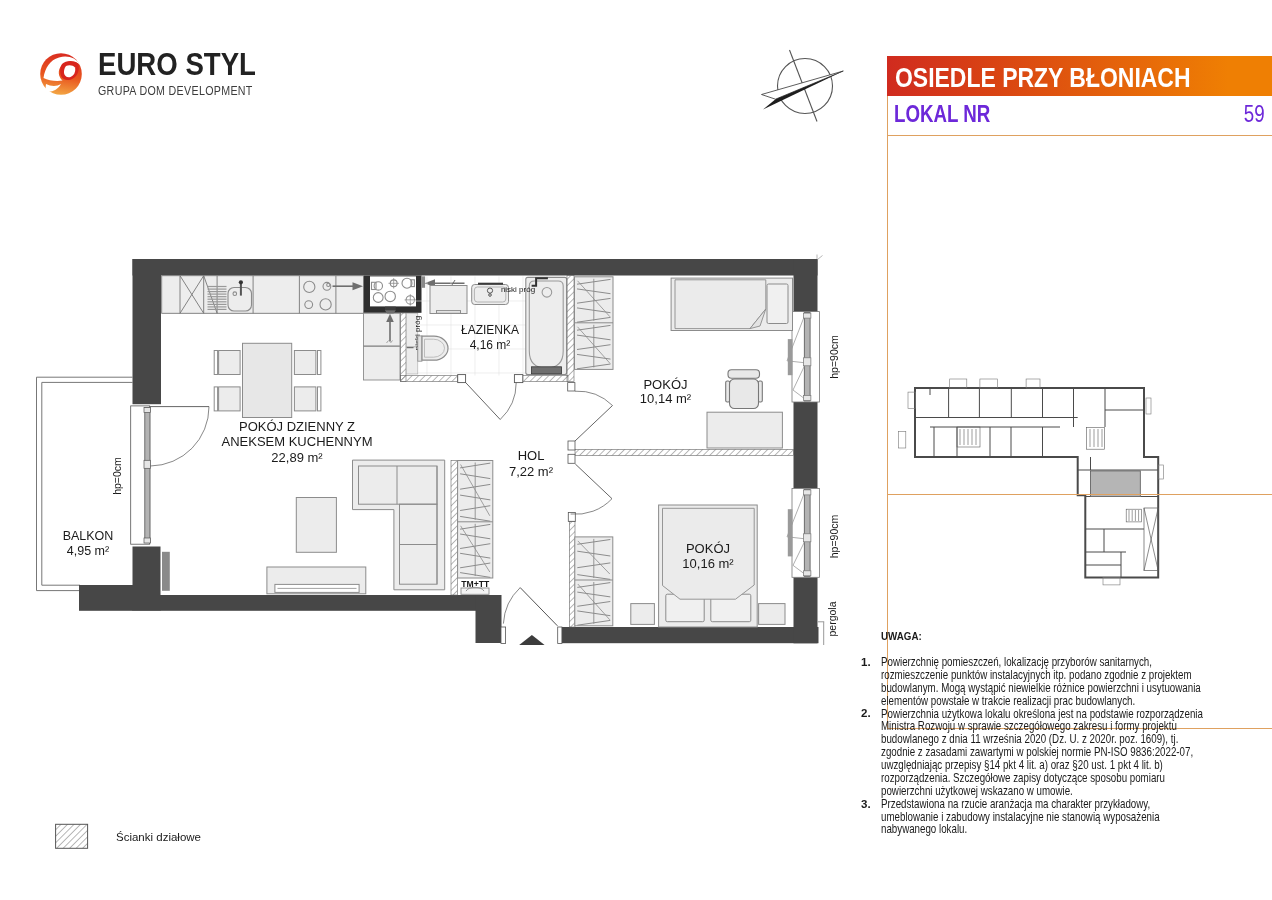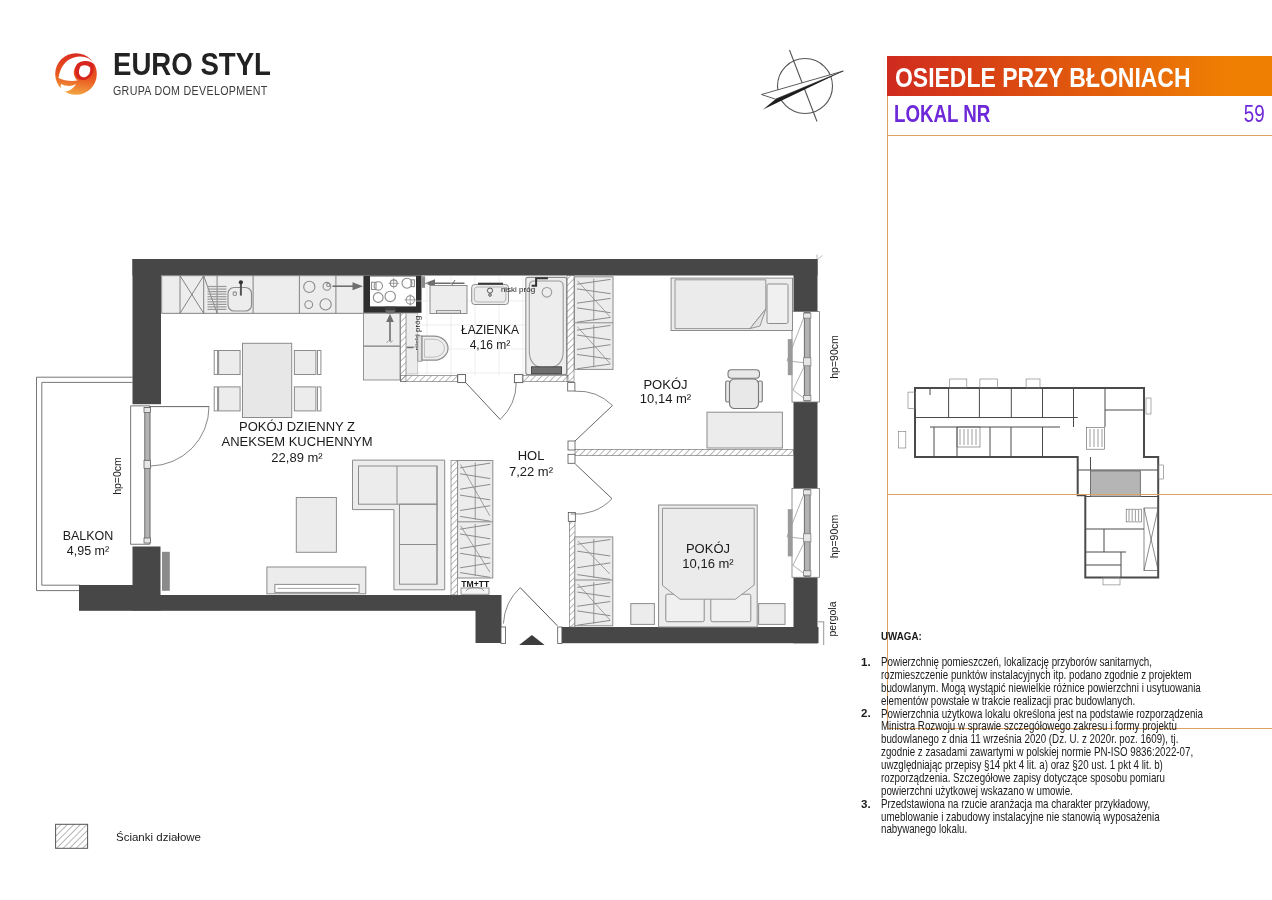--- a/index.html
+++ b/index.html
@@ -503,21 +503,21 @@
 <rect x="1026.1" y="379" width="13.9" height="9"></rect>
 <rect x="898.4" y="431.4" width="7.4" height="16.6"></rect>
 <rect x="908" y="392.1" width="7.4" height="16.5"></rect>
 <rect x="1146" y="398" width="5" height="16"></rect>
 <rect x="1103" y="577.4" width="17" height="7.5"></rect>
 <rect x="1158.2" y="465" width="5.5" height="14"></rect>
 </g>
 
 </svg>
 
-<div style="position:absolute;left:55px;top:46px;width:400px;height:56px;">
+<div style="position:absolute;left:40px;top:46px;width:400px;height:56px;">
 <svg width="44" height="54" viewBox="0 0 44 54" style="position:absolute;left:0;top:1px;">
 <defs>
           <linearGradient id="lgrad" x1="0.5" y1="0" x2="0.35" y2="1">
 <stop offset="0" stop-color="#d92c21"></stop>
             <stop offset="0.55" stop-color="#e9571f"></stop>
             <stop offset="1" stop-color="#f3a945"></stop>
 </linearGradient>
         </defs>
 <circle cx="21" cy="27" r="20.8" fill="url(#lgrad)"></circle>
 <path d="M3.5,31 C5,21 10,13 19,10.5 C28,8 36,11 40,17.5 C34,13 26,13.5 21.5,18.5 C17.5,23 18,29.5 22.5,33.5 C16,34.5 8.5,33.5 3.5,31 Z" fill="#fff"></path>

